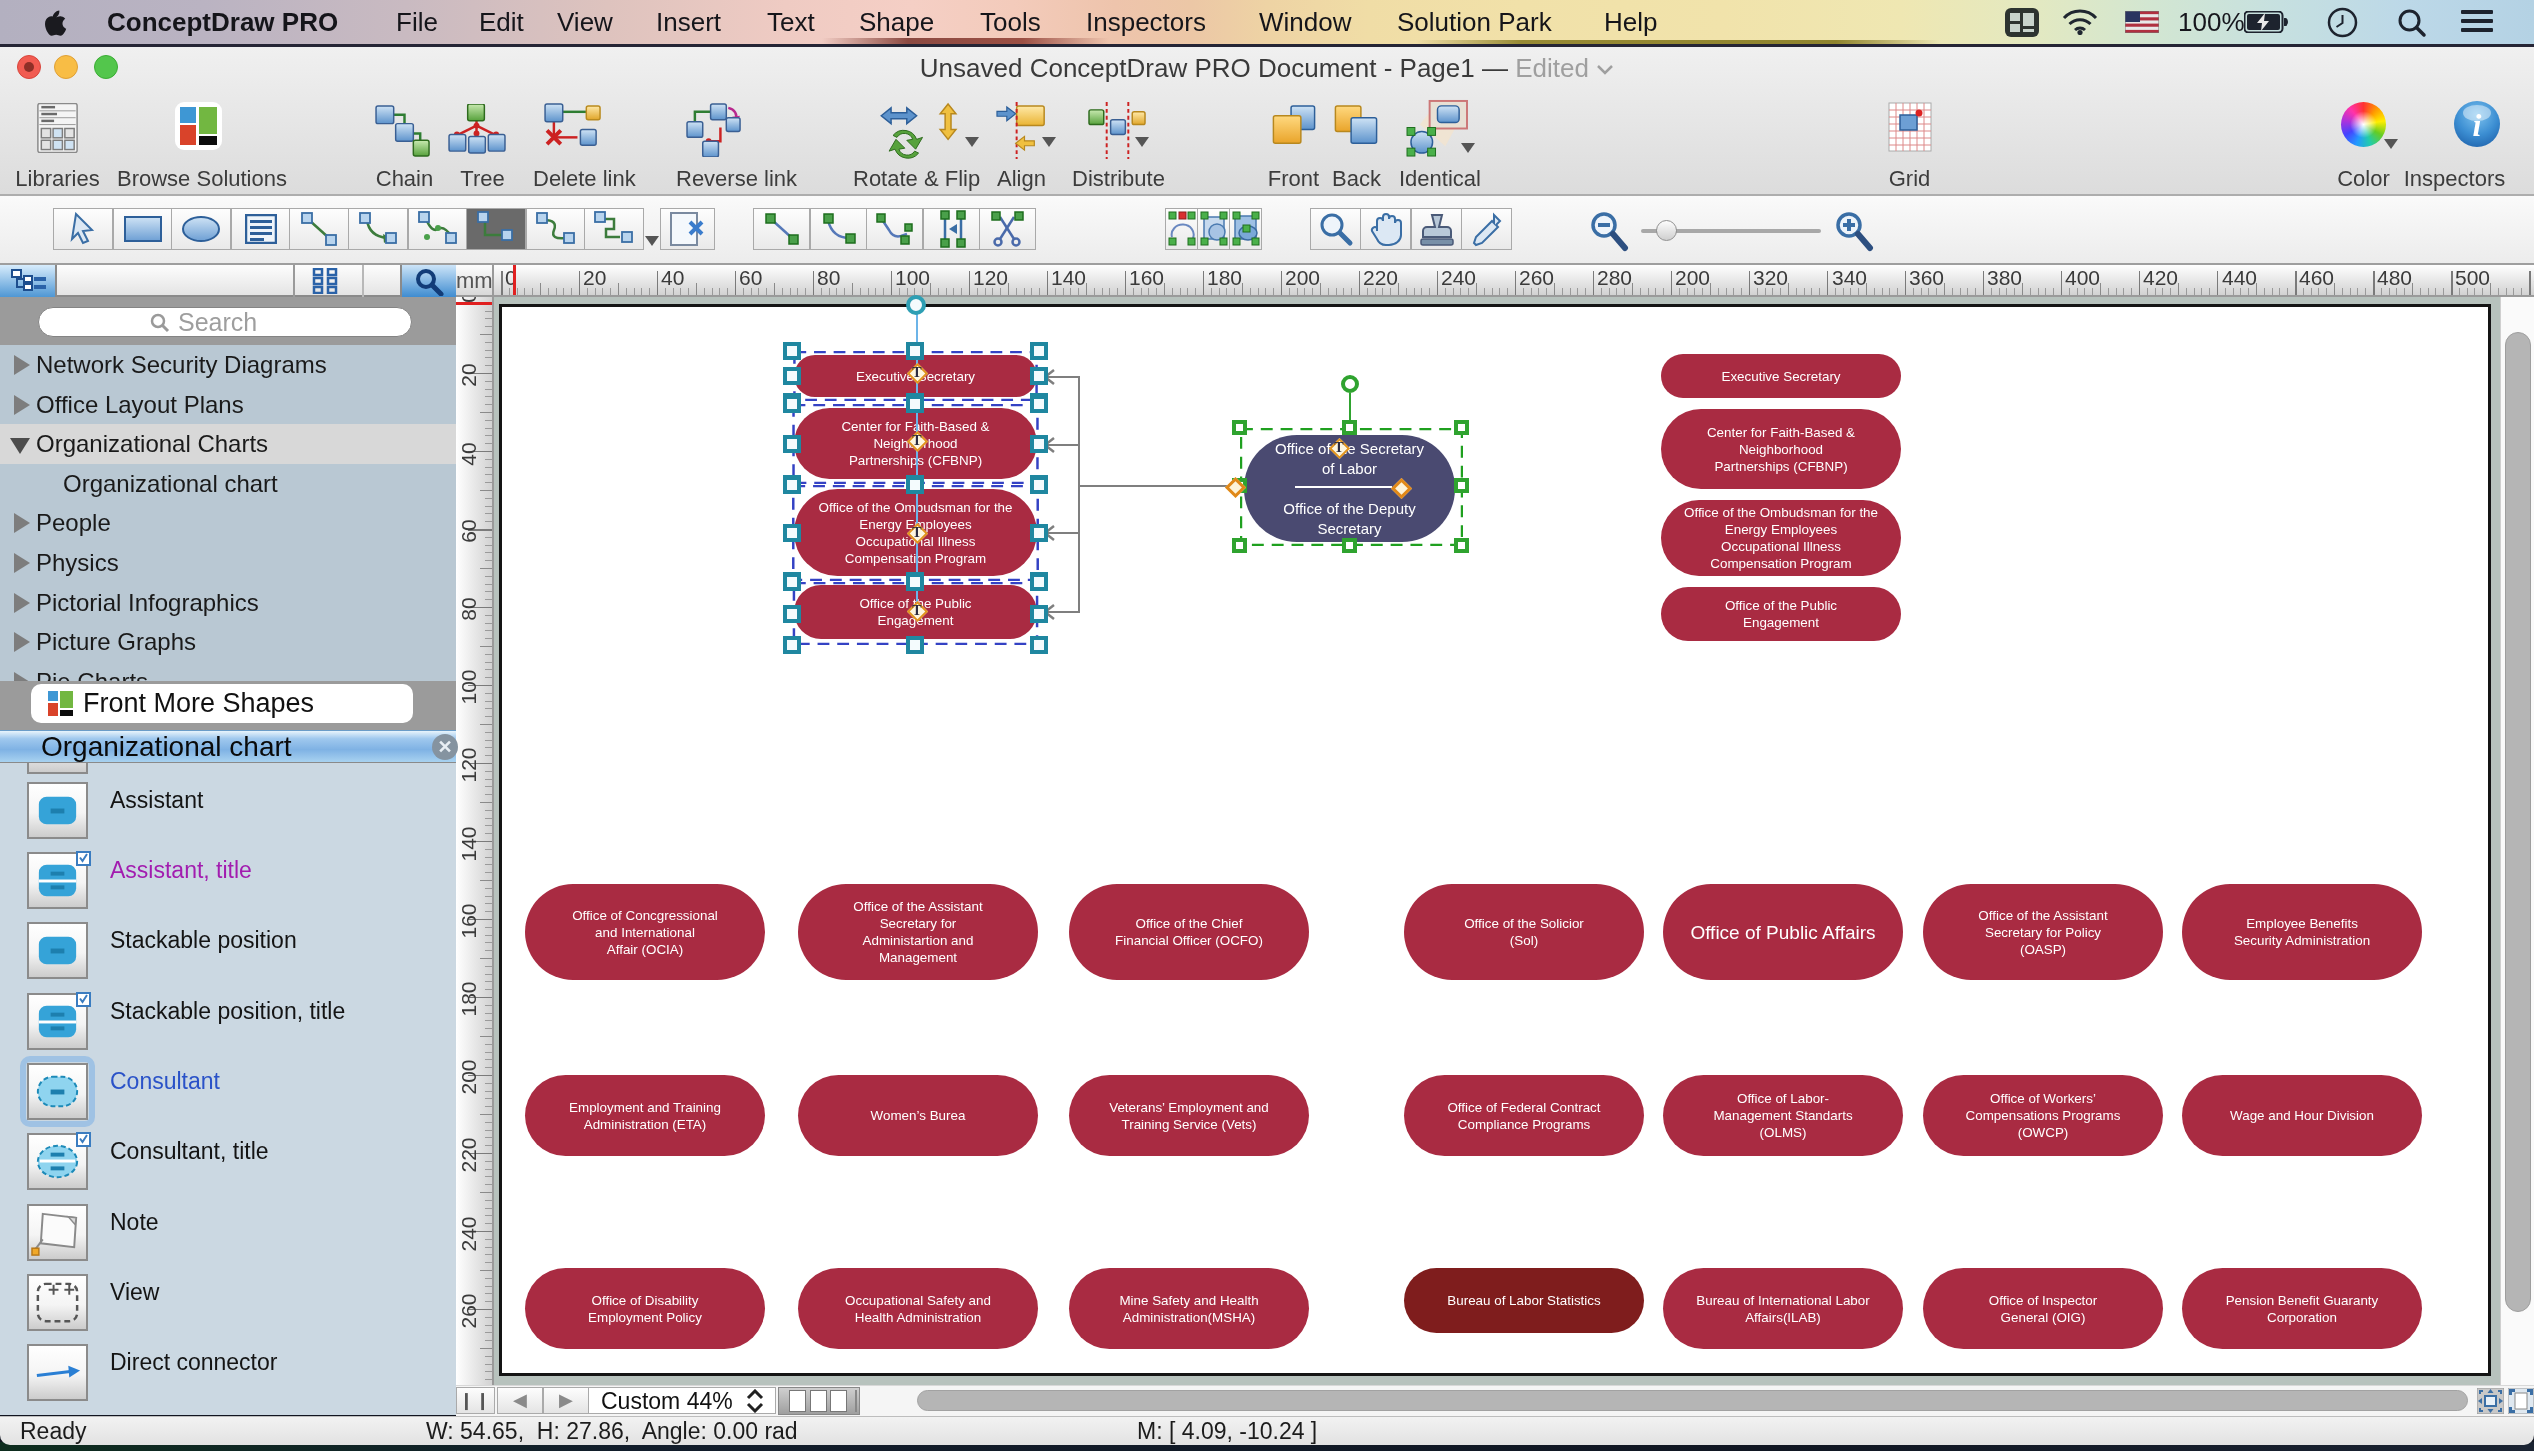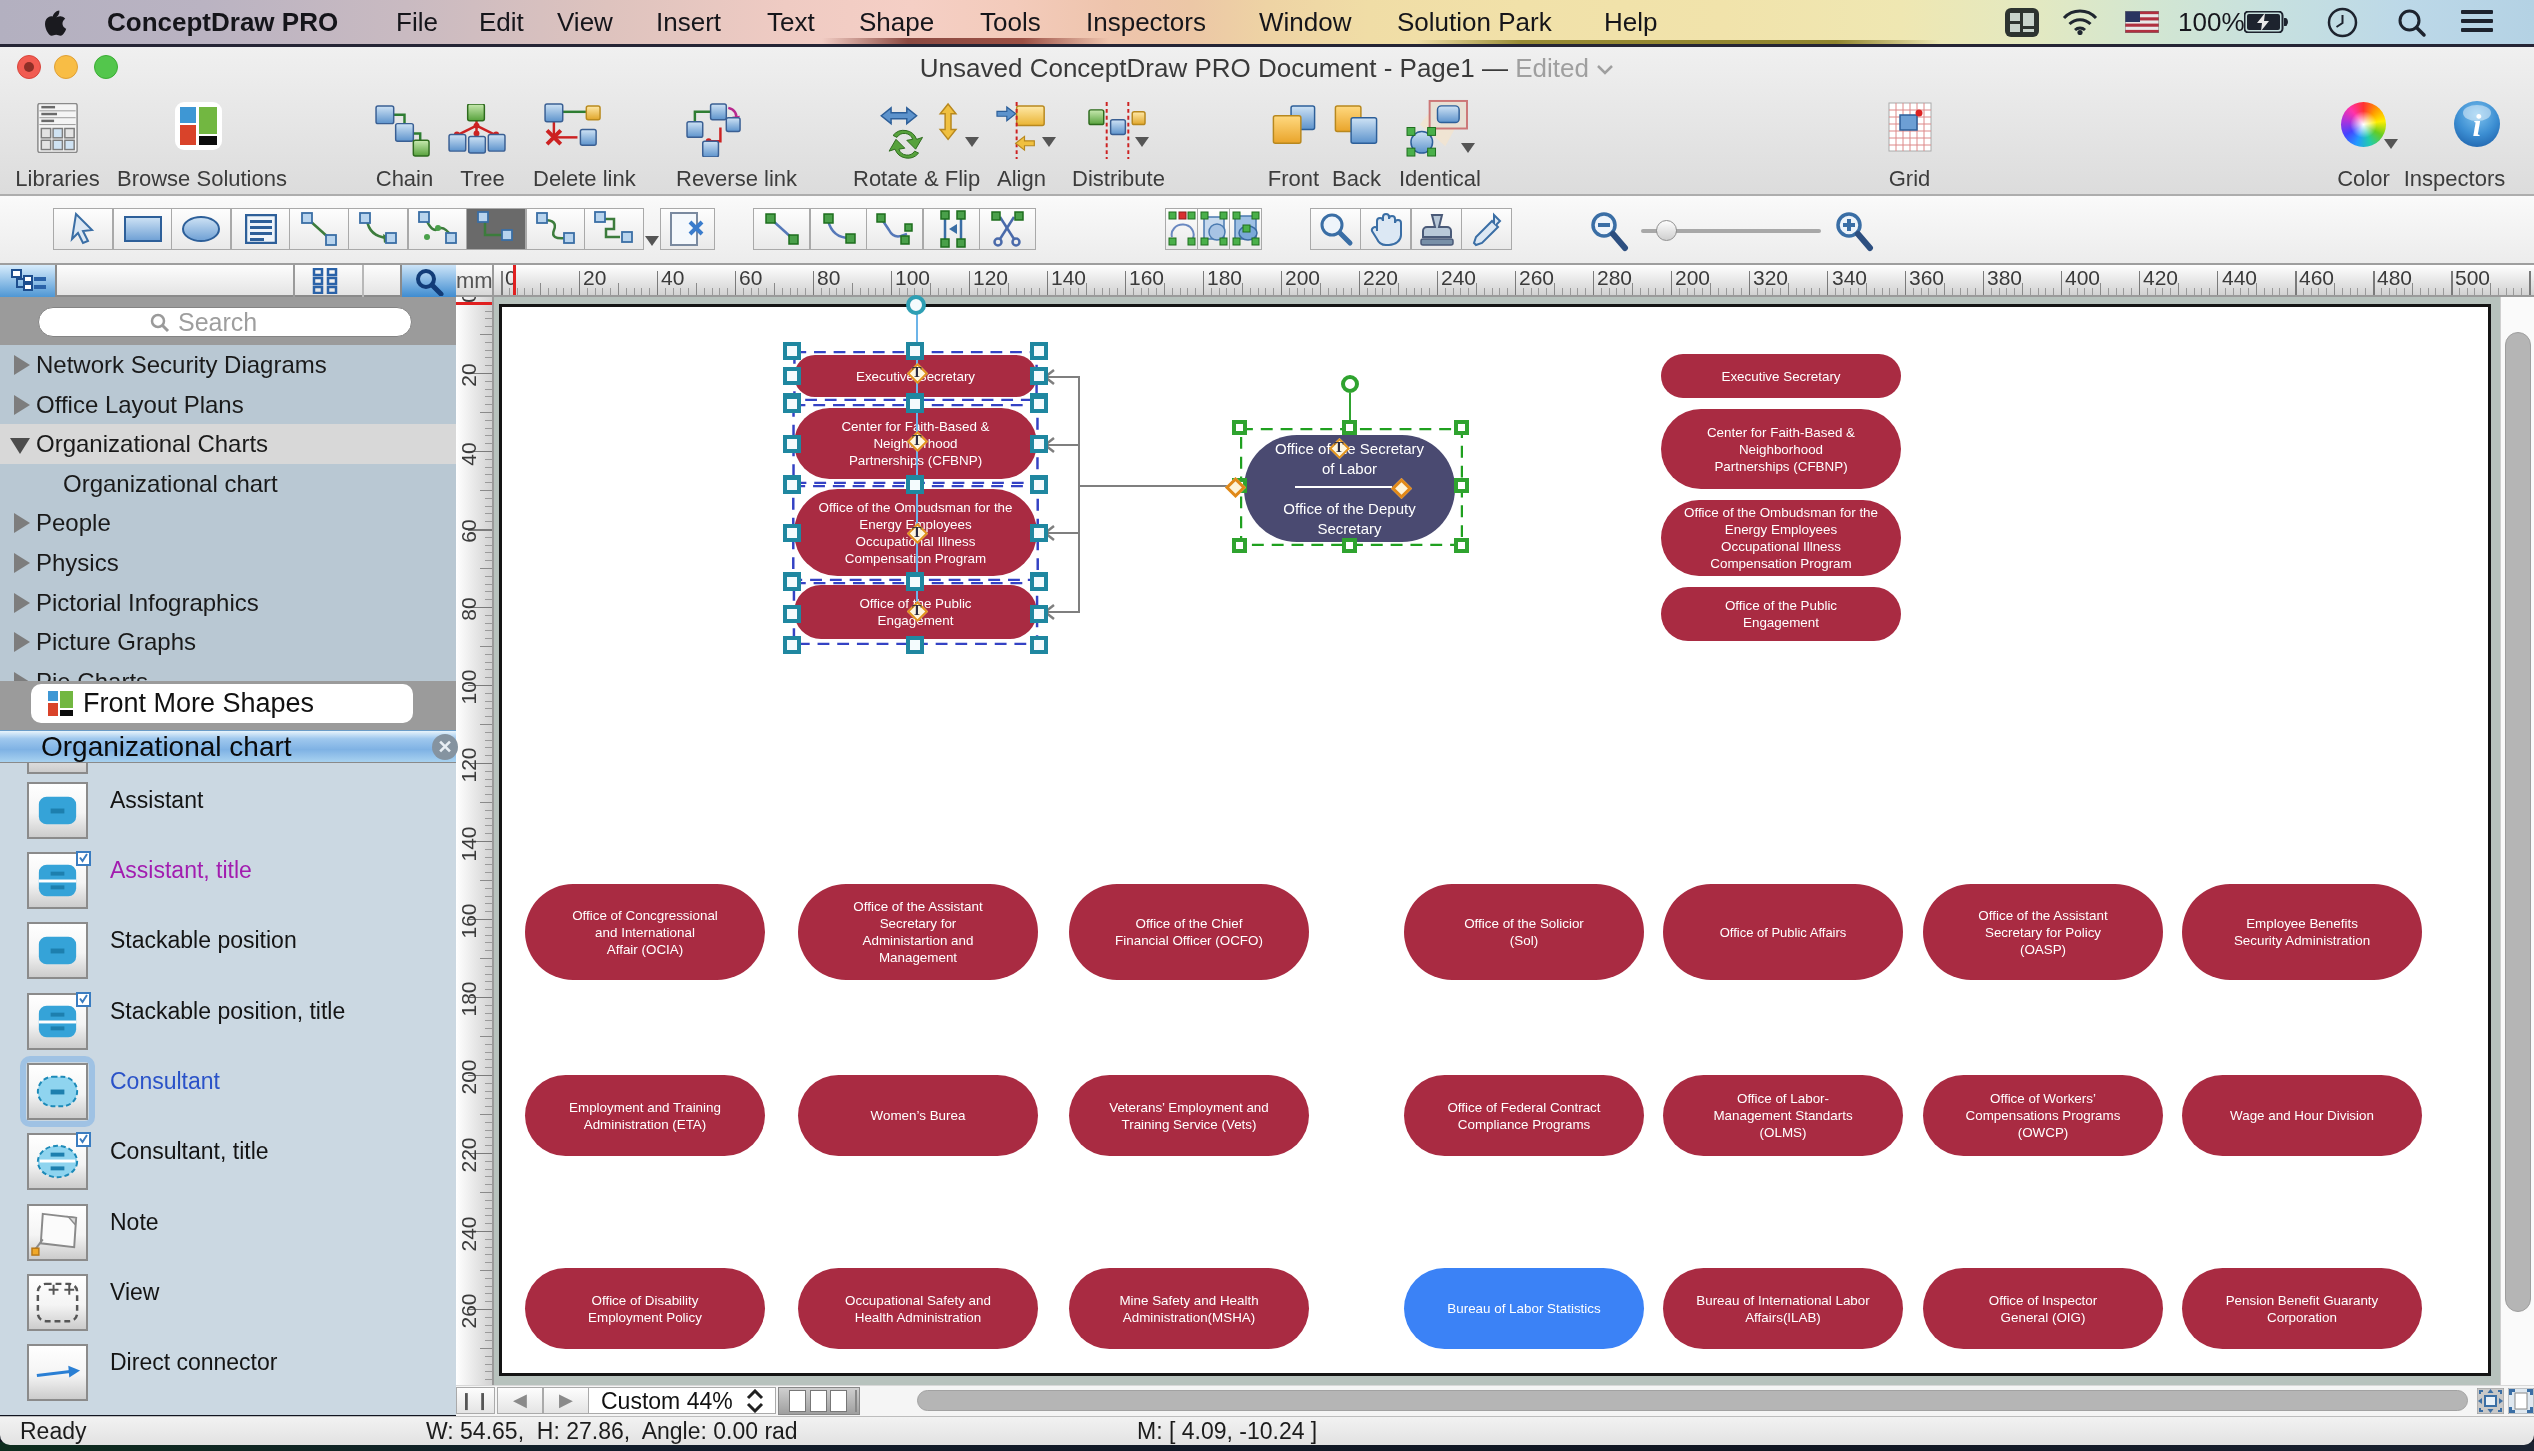--- a/index.html
+++ b/index.html
@@ -1011,21 +1011,21 @@
   </div>
 <div class="pill" style="left:798px;top:884px;width:240px;height:96px;border-radius:48px;font-size:13.4px;line-height:17px;background:#a92b42;z-index:6">
     <span>Office of the Assistant<br>Secretary for<br>Administartion and<br>Management</span>
   </div>
 <div class="pill" style="left:1069px;top:884px;width:240px;height:96px;border-radius:48px;font-size:13.4px;line-height:17px;background:#a92b42;z-index:6">
     <span>Office of the Chief<br>Financial Officer (OCFO)</span>
   </div>
 <div class="pill" style="left:1404px;top:884px;width:240px;height:96px;border-radius:48px;font-size:13.4px;line-height:17px;background:#a92b42;z-index:6">
     <span>Office of the Solicior<br>(Sol)</span>
   </div>
-<div class="pill" style="left:1663px;top:884px;width:240px;height:96px;border-radius:48px;font-size:13px;line-height:17px;background:#a92b42;z-index:6">
+<div class="pill" style="left:1663px;top:884px;width:240px;height:96px;border-radius:48px;font-size:19px;line-height:17px;background:#a92b42;z-index:6">
     <span>Office of Public Affairs</span>
   </div>
 <div class="pill" style="left:1923px;top:884px;width:240px;height:96px;border-radius:48px;font-size:13.4px;line-height:17px;background:#a92b42;z-index:6">
     <span>Office of the Assistant<br>Secretary for Policy<br>(OASP)</span>
   </div>
 <div class="pill" style="left:2182px;top:884px;width:240px;height:96px;border-radius:48px;font-size:13.4px;line-height:17px;background:#a92b42;z-index:6">
     <span>Employee Benefits<br>Security Administration</span>
   </div>
 <div class="pill" style="left:525px;top:1075px;width:240px;height:81px;border-radius:41px;font-size:13.4px;line-height:17px;background:#a92b42;z-index:6">
     <span>Employment and Training<br>Administration (ETA)</span>
@@ -1050,21 +1050,21 @@
   </div>
 <div class="pill" style="left:525px;top:1268px;width:240px;height:81px;border-radius:41px;font-size:13.4px;line-height:17px;background:#a92b42;z-index:6">
     <span>Office of Disability<br>Employment Policy</span>
   </div>
 <div class="pill" style="left:798px;top:1268px;width:240px;height:81px;border-radius:41px;font-size:13.4px;line-height:17px;background:#a92b42;z-index:6">
     <span>Occupational Safety and<br>Health Administration</span>
   </div>
 <div class="pill" style="left:1069px;top:1268px;width:240px;height:81px;border-radius:41px;font-size:13.4px;line-height:17px;background:#a92b42;z-index:6">
     <span>Mine Safety and Health<br>Administration(MSHA)</span>
   </div>
-<div class="pill" style="left:1404px;top:1268px;width:240px;height:81px;border-radius:41px;font-size:13.4px;line-height:17px;background:#3b82f6;z-index:6">
+<div class="pill" style="left:1404px;top:1268px;width:240px;height:65px;border-radius:41px;font-size:13.4px;line-height:17px;background:#7f1d1d;z-index:6">
     <span>Bureau of Labor Statistics</span>
   </div>
 <div class="pill" style="left:1663px;top:1268px;width:240px;height:81px;border-radius:41px;font-size:13.4px;line-height:17px;background:#a92b42;z-index:6">
     <span>Bureau of International Labor<br>Affairs(ILAB)</span>
   </div>
 <div class="pill" style="left:1923px;top:1268px;width:240px;height:81px;border-radius:41px;font-size:13.4px;line-height:17px;background:#a92b42;z-index:6">
     <span>Office of Inspector<br>General (OIG)</span>
   </div>
 <div class="pill" style="left:2182px;top:1268px;width:240px;height:81px;border-radius:41px;font-size:13.4px;line-height:17px;background:#a92b42;z-index:6">
     <span>Pension Benefit Guaranty<br>Corporation</span>

